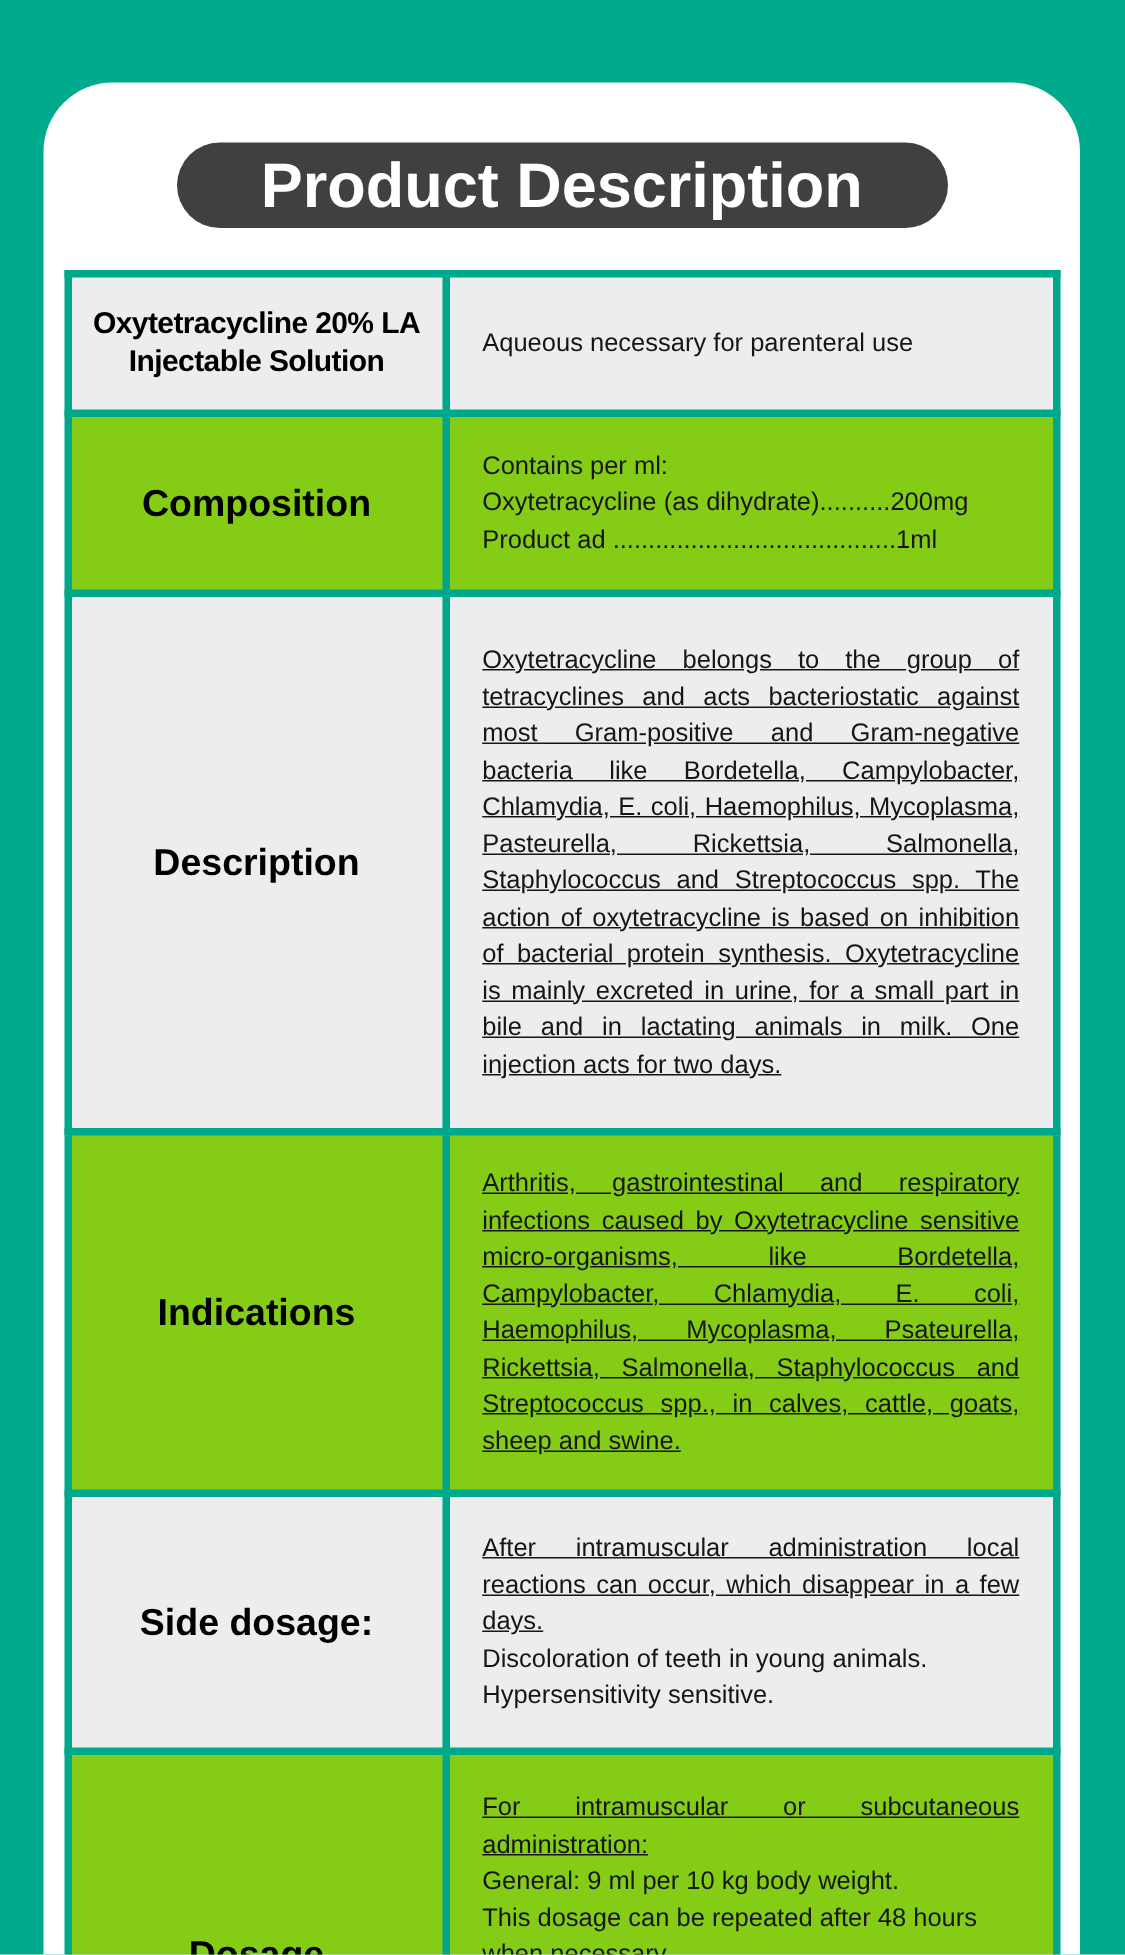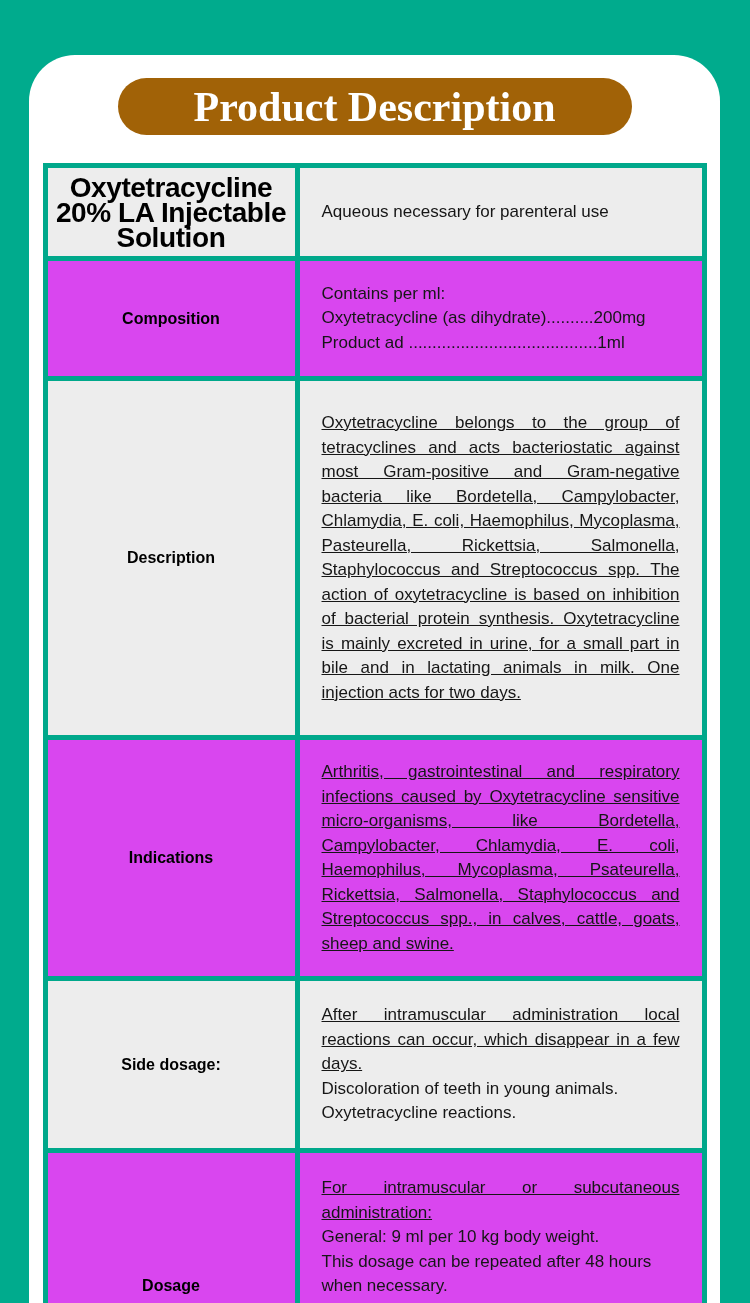--- a/index.html
+++ b/index.html
@@ -13,24 +13,24 @@
   .card {
     position: absolute;
     left: 29px; top: 55px;
     width: 691px; height: 1400px;
     background: #ffffff;
     border-radius: 46px 46px 0 0;
   }
 
   .pill {
     width: 514px; height: 57px;
-    margin: 23px auto 0 auto;
-    background: #a16207;
+    margin: 40px auto 0 auto;
+    background: #404040;
     border-radius: 30px;
-    display: flex; align-items: center; justify-content: center; font-family: Liberation Serif, serif;
+    display: flex; align-items: center; justify-content: center;
   }
   .pill span {
     color: #ffffff;
     font-size: 42px;
     font-weight: bold;
     letter-spacing: 0px;
     white-space: nowrap;
   }
 
   table.spec {
@@ -40,31 +40,31 @@
     table-layout: fixed;
   }
   table.spec td {
     border: 5px solid #00a88b;
     vertical-align: middle;
   }
   col.c-label { width: 252px; }
   col.c-content { width: 407px; }
 
   tr.gray td { background: #ededed; }
-  tr.white td { background: #d946ef; }
+  tr.white td { background: #84cc16; }
 
   td.label-cell {
     text-align: center;
     font-weight: bold;
     color: #000000;
-    font-size: 16px;
+    font-size: 25px;
     line-height: 26px;
     padding: 2px;
   }
-  tr.r0 td.label-cell { font-size: 28px; letter-spacing: -0.4px; line-height: 25px; }
+  tr.r0 td.label-cell { font-size: 20px; letter-spacing: -0.4px; line-height: 25px; }
 
   td.content-cell {
     padding: 20px 22px;
     font-size: 17px;
     line-height: 24.5px;
     color: #161616;
   }
   td.content-cell p { margin: 0; }
   td.content-cell p.justify { text-align: justify; text-decoration: underline; }
 
@@ -131,21 +131,21 @@
         <td class="content-cell">
           <p class="justify">Arthritis, gastrointestinal and respiratory infections caused by Oxytetracycline sensitive micro-organisms, like Bordetella, Campylobacter, Chlamydia, E. coli, Haemophilus, Mycoplasma, Psateurella, Rickettsia, Salmonella, Staphylococcus and Streptococcus spp., in calves, cattle, goats, sheep and swine.</p>
         </td>
       </tr>
 
       <tr class="r4 gray">
         <td class="label-cell">Side dosage:</td>
         <td class="content-cell">
           <p class="justify">After intramuscular administration local reactions can occur, which disappear in a few days.</p>
           <p>Discoloration of teeth in young animals.</p>
-          <p>Oxytetracycline reactions.</p>
+          <p>Hypersensitivity sensitive.</p>
         </td>
       </tr>
 
       <tr class="r5 white">
         <td class="label-cell">Dosage</td>
         <td class="content-cell">
           <p class="justify">For intramuscular or subcutaneous administration:</p>
           <p>General: 9 ml per 10 kg body weight.</p>
           <p>This dosage can be repeated after 48 hours when necessary.</p>
           <p>Do not administer more than 20 ml in cattle</p>

